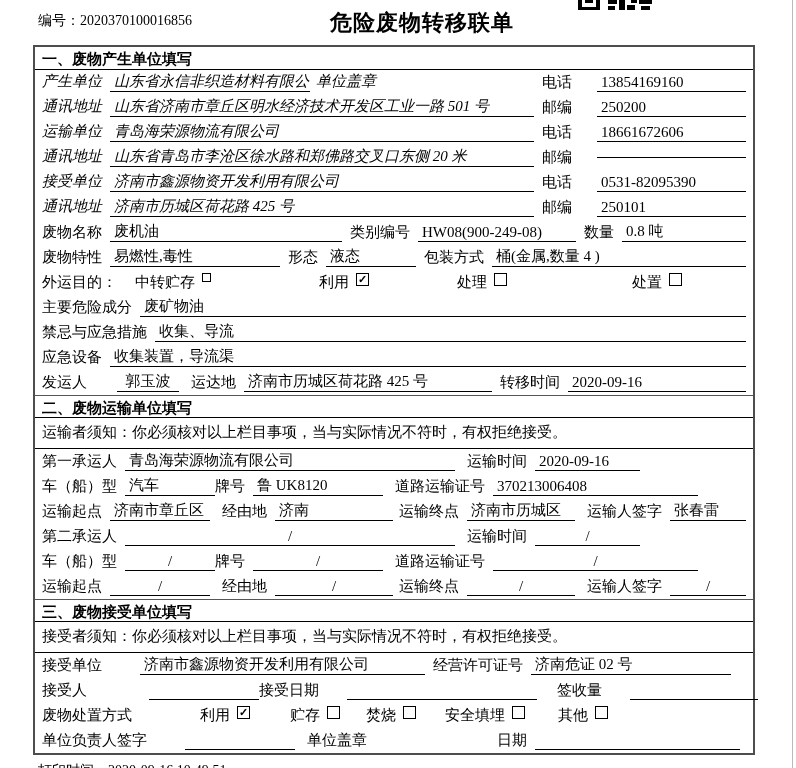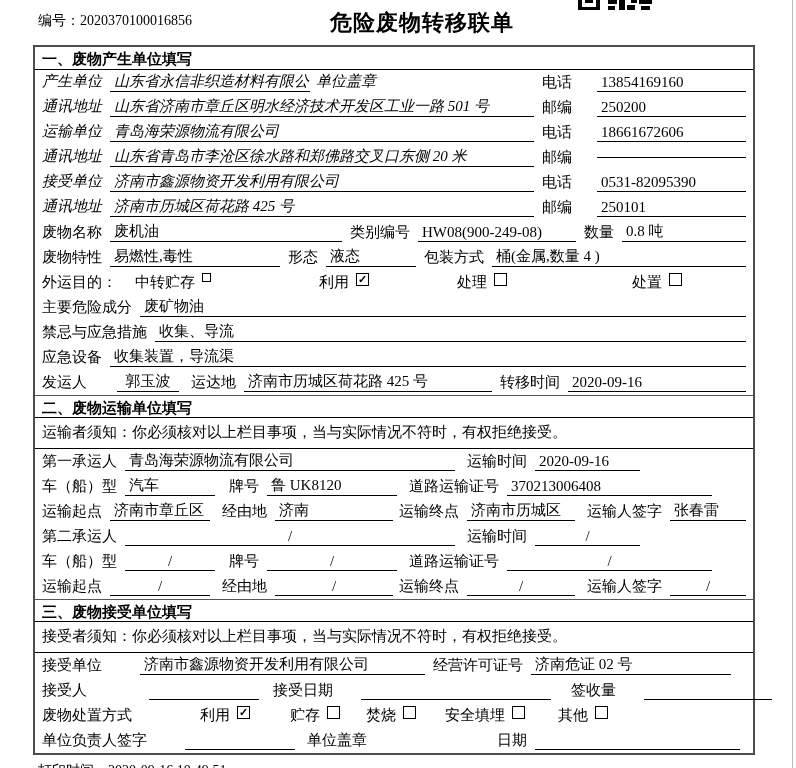--- a/index.html
+++ b/index.html
@@ -30,21 +30,21 @@
   .fill{flex:1 1 auto;}
   .ctr{text-align:center;}
   .lg{flex:0 0 500px;display:flex;align-items:flex-start;min-width:0;font-style:italic;}
   .rg{flex:1 1 auto;display:flex;align-items:center;min-width:0;gap:17px;}
   .lg .uf{margin-right:8px;}
 
   .w62{width:62px}.w90{width:90px}.w100{width:100px}.w105{width:105px}.w108{width:108px}
   .w110{width:110px}.w118{width:118px}.w128{width:128px}.w130{width:130px}.w158{width:158px}
   .w170{width:170px}.w190{width:190px}.w200{width:200px}.w205{width:205px}.w232{width:232px}
   .w248{width:248px}.w285{width:285px}.w330{width:330px}
-  .ml6{margin-left:6px}.ml8{margin-left:8px}.ml12{margin-left:12px}.ml14{margin-left:14px}
+  .ml6{margin-left:6px}.ml8{margin-left:8px}.ml12{margin-left:12px}.ml14{margin-left:0}
   .ml20{margin-left:20px}.ml22{margin-left:22px}.ml28{margin-left:12px}
   .ml30{margin-left:30px}.ml54{margin-left:54px}.mr6{margin-right:6px}
 
   
   .opt{display:flex;flex:0 0 auto;}
   .cblbl{white-space:nowrap;}
   .cb{display:inline-block;width:13px;height:13px;border:1px solid #000;box-sizing:border-box;
       margin-left:7px;font-size:11px;line-height:11px;text-align:center;font-weight:bold;}
   .cb-sm{width:9px;height:9px;margin-bottom:1px;}
   .p-opt1{margin-left:10px}.p-opt2{margin-left:108px}.p-opt3{margin-left:88px}.p-opt4{margin-left:125px}

